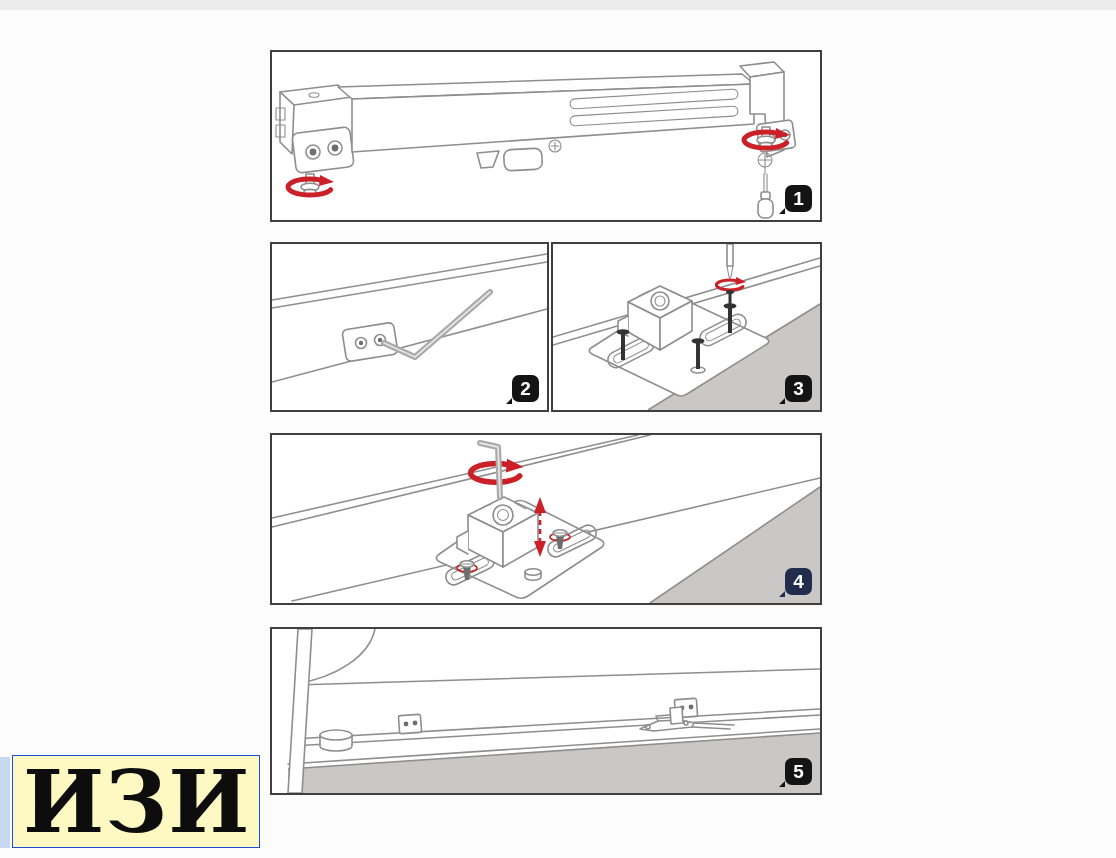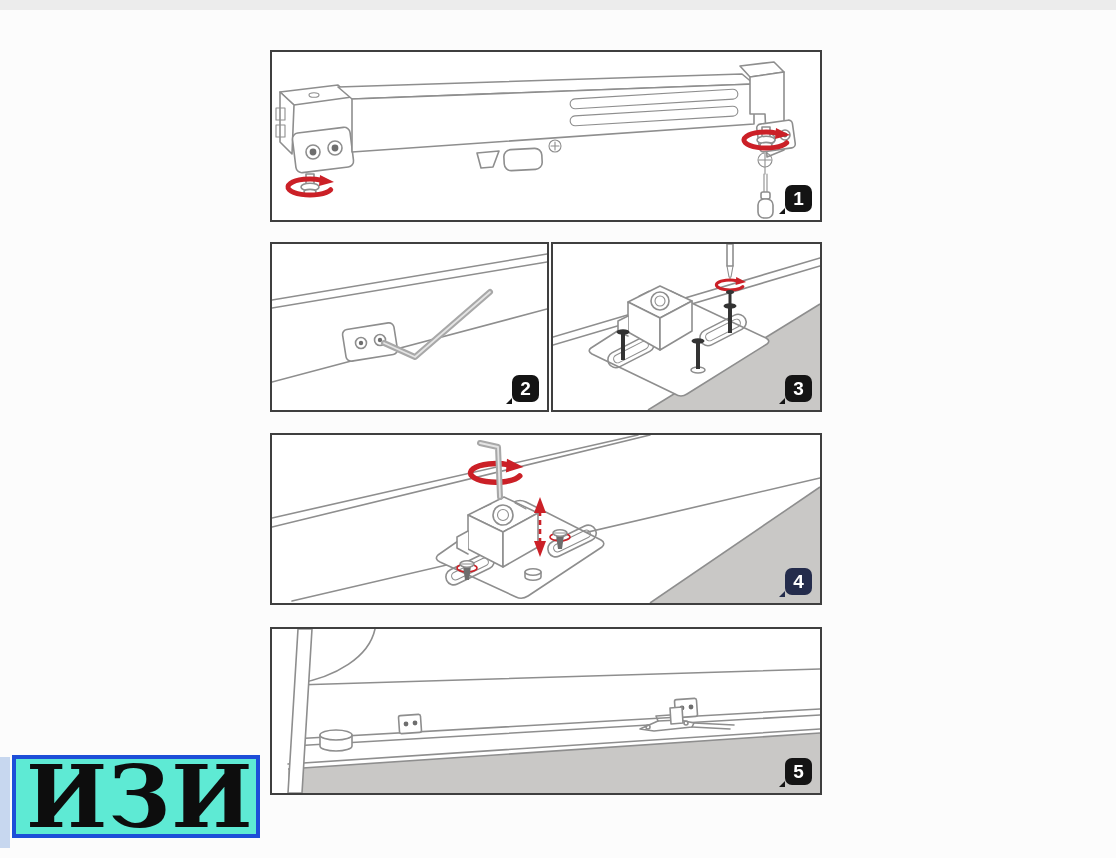--- a/index.html
+++ b/index.html
@@ -24,22 +24,22 @@
   .p3{left:551px;top:242px;width:271px;height:170px;}
   .p4{left:270px;top:433px;width:552px;height:172px;}
   .p5{left:270px;top:627px;width:552px;height:168px;}
   .badge{position:absolute;right:8px;bottom:8px;width:27px;height:27px;border-radius:7px;
          background:var(--badge-black);color:#fff;display:flex;align-items:center;justify-content:center;
          font-size:19px;font-weight:bold;line-height:1;--bcol:var(--badge-black);}
   .badge::before{content:"";position:absolute;left:-6px;bottom:-2px;width:0;height:0;
          border-top:6px solid transparent;border-right:6px solid var(--bcol);}
   .badge--navy{background:var(--badge-navy);--bcol:var(--badge-navy);}
   .watermark-strip{position:absolute;left:0;top:757px;width:10px;height:91px;background:var(--watermark-blue);}
-  .watermark-box{position:absolute;left:12px;top:755px;width:248px;height:83px;background:#5eead4;
-         border:4px solid #1d4ed8;box-sizing:border-box;display:flex;align-items:center;overflow:hidden;}
+  .watermark-box{position:absolute;left:12px;top:755px;width:248px;height:93px;background:#fef9c3;
+         border:1px solid #1d4ed8;box-sizing:border-box;display:flex;align-items:center;overflow:hidden;}
   .watermark-box span{font-family:"DejaVu Serif","Liberation Serif",serif;font-weight:bold;color:#0d0d0d;
          font-size:86px;line-height:86px;letter-spacing:1px;padding-left:10px;white-space:nowrap;}
   
   .s{stroke:var(--line-gray);stroke-width:1.6;fill:none;stroke-linejoin:round;stroke-linecap:round;}
   .sf{stroke:var(--line-gray);stroke-width:1.6;fill:#ffffff;stroke-linejoin:round;stroke-linecap:round;}
   .thin{stroke-width:1.1;}
   .scrw{fill:#333333;stroke:none;}
   .hole{fill:#6e6e6e;stroke:none;}
   .red-s{stroke:var(--accent-red);stroke-width:5;fill:none;stroke-linecap:round;}
   .red-thin{stroke:var(--accent-red);stroke-width:1.6;fill:none;}

